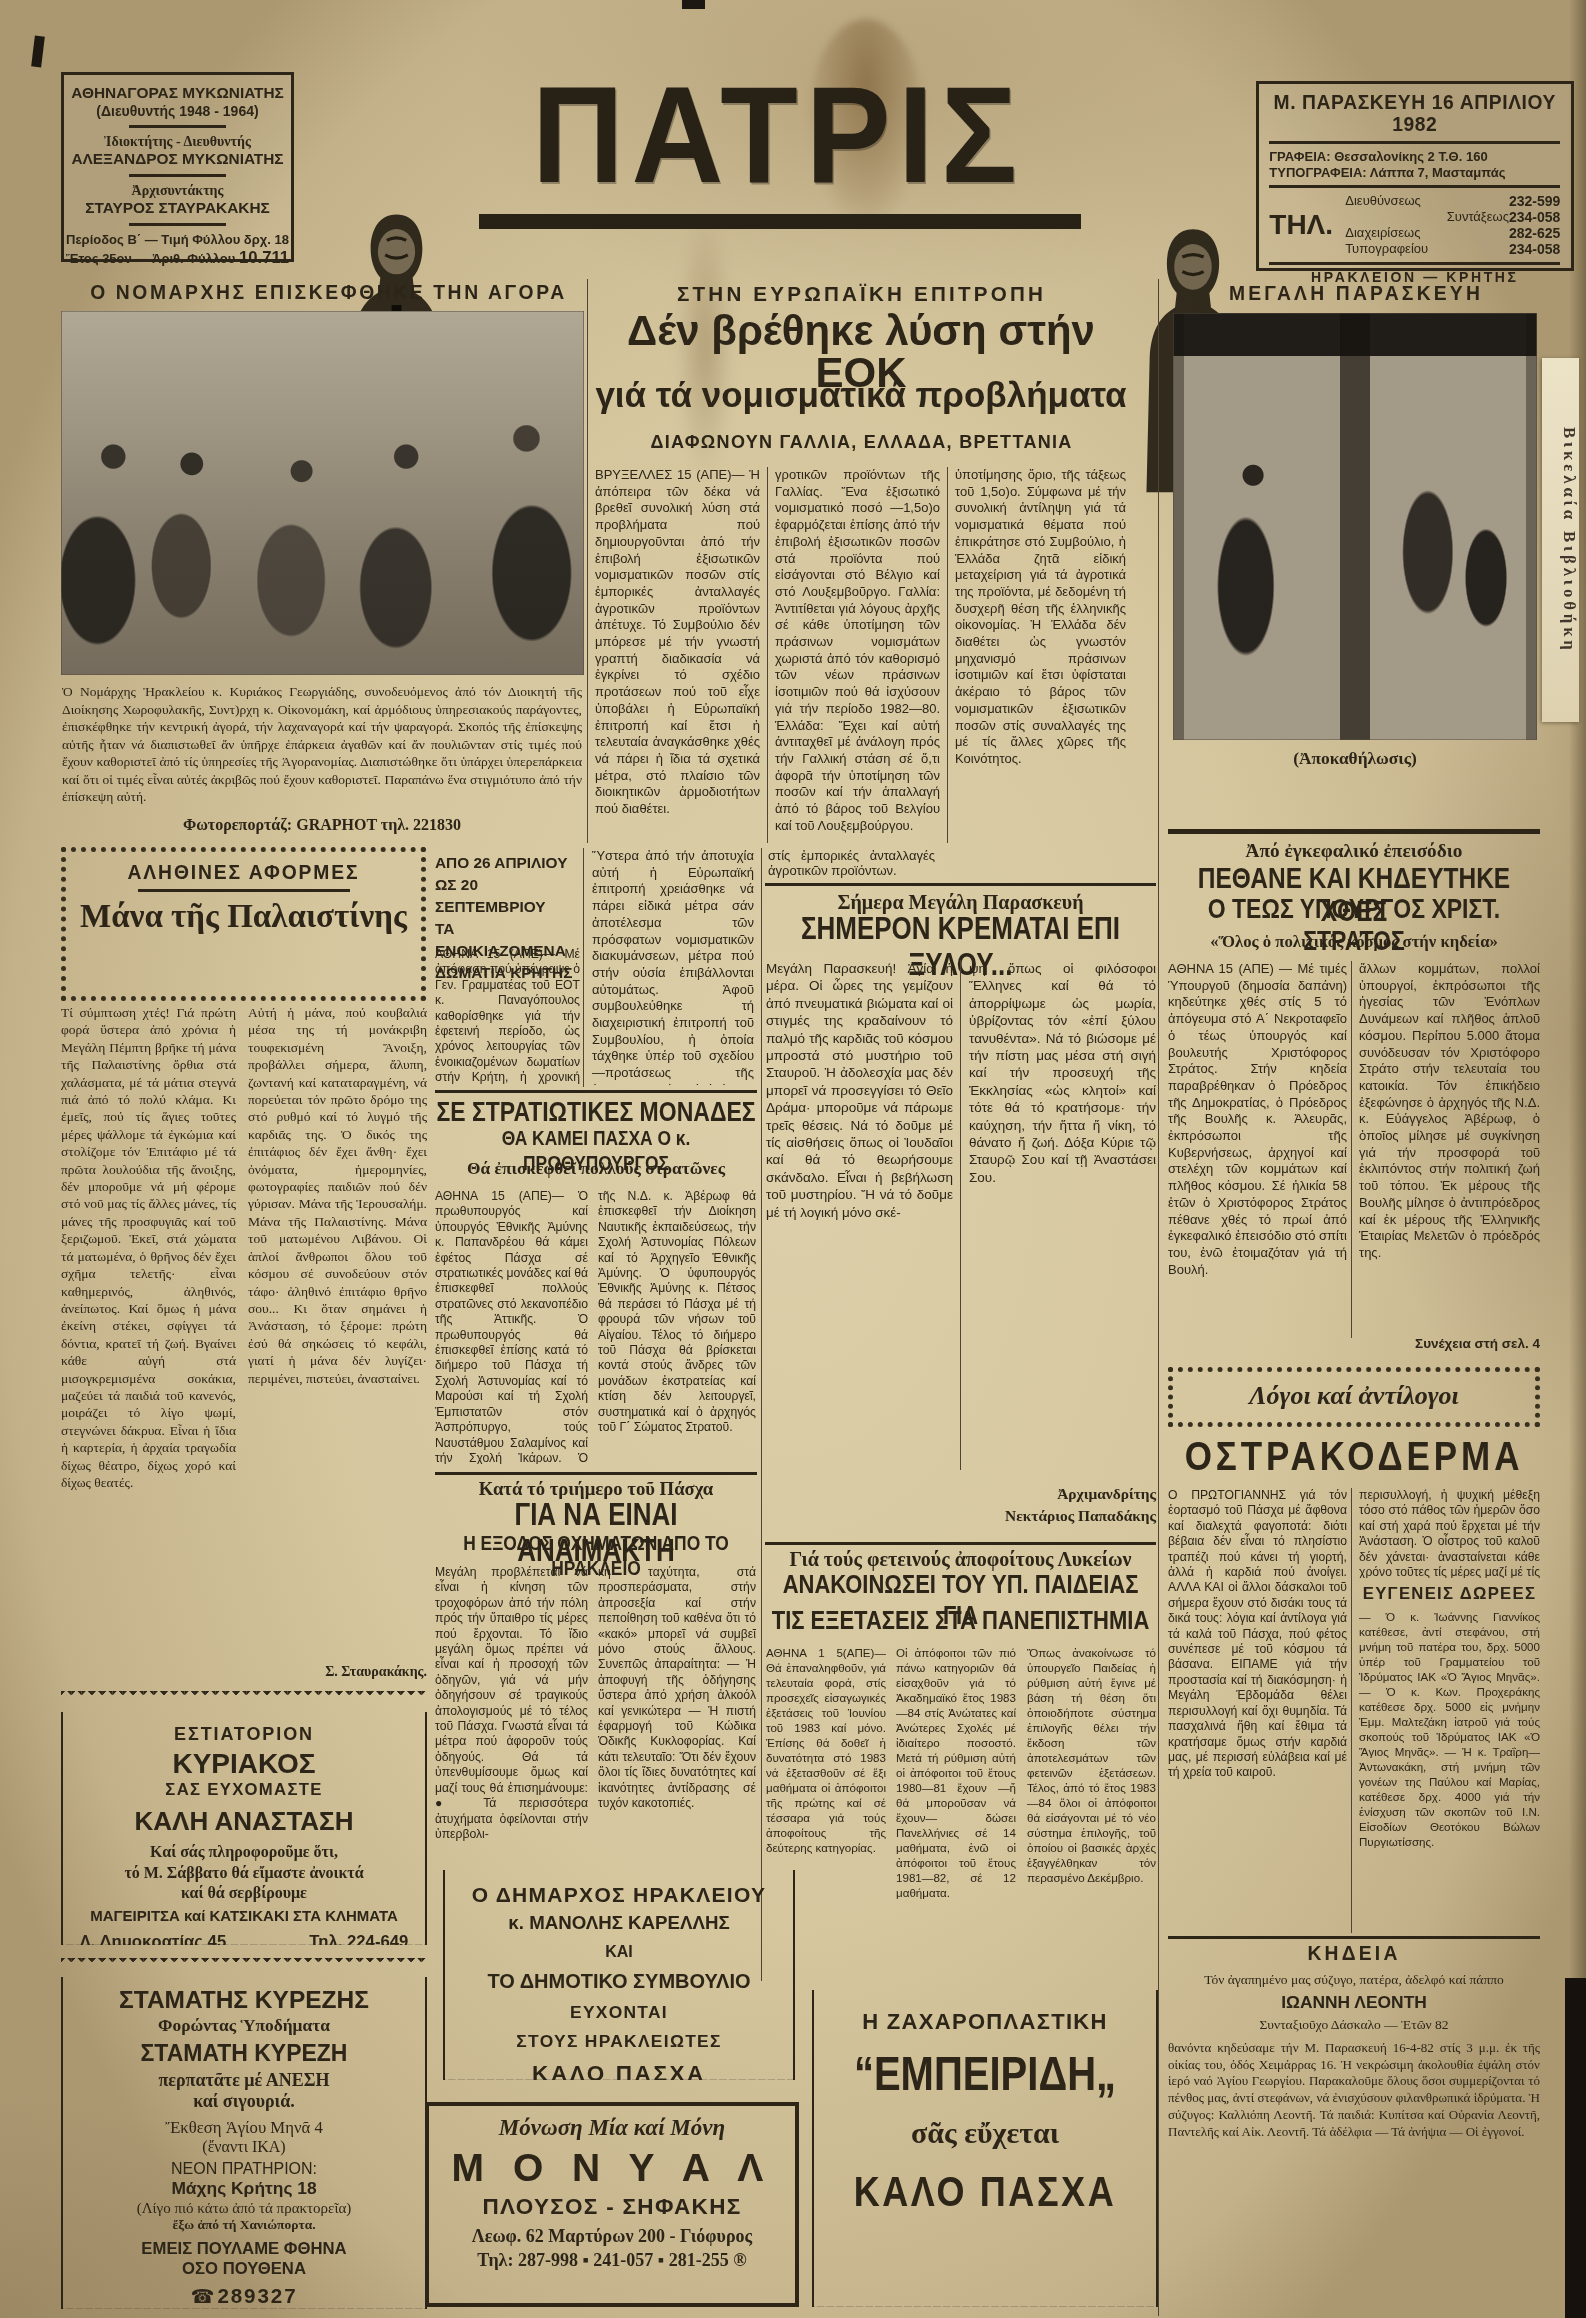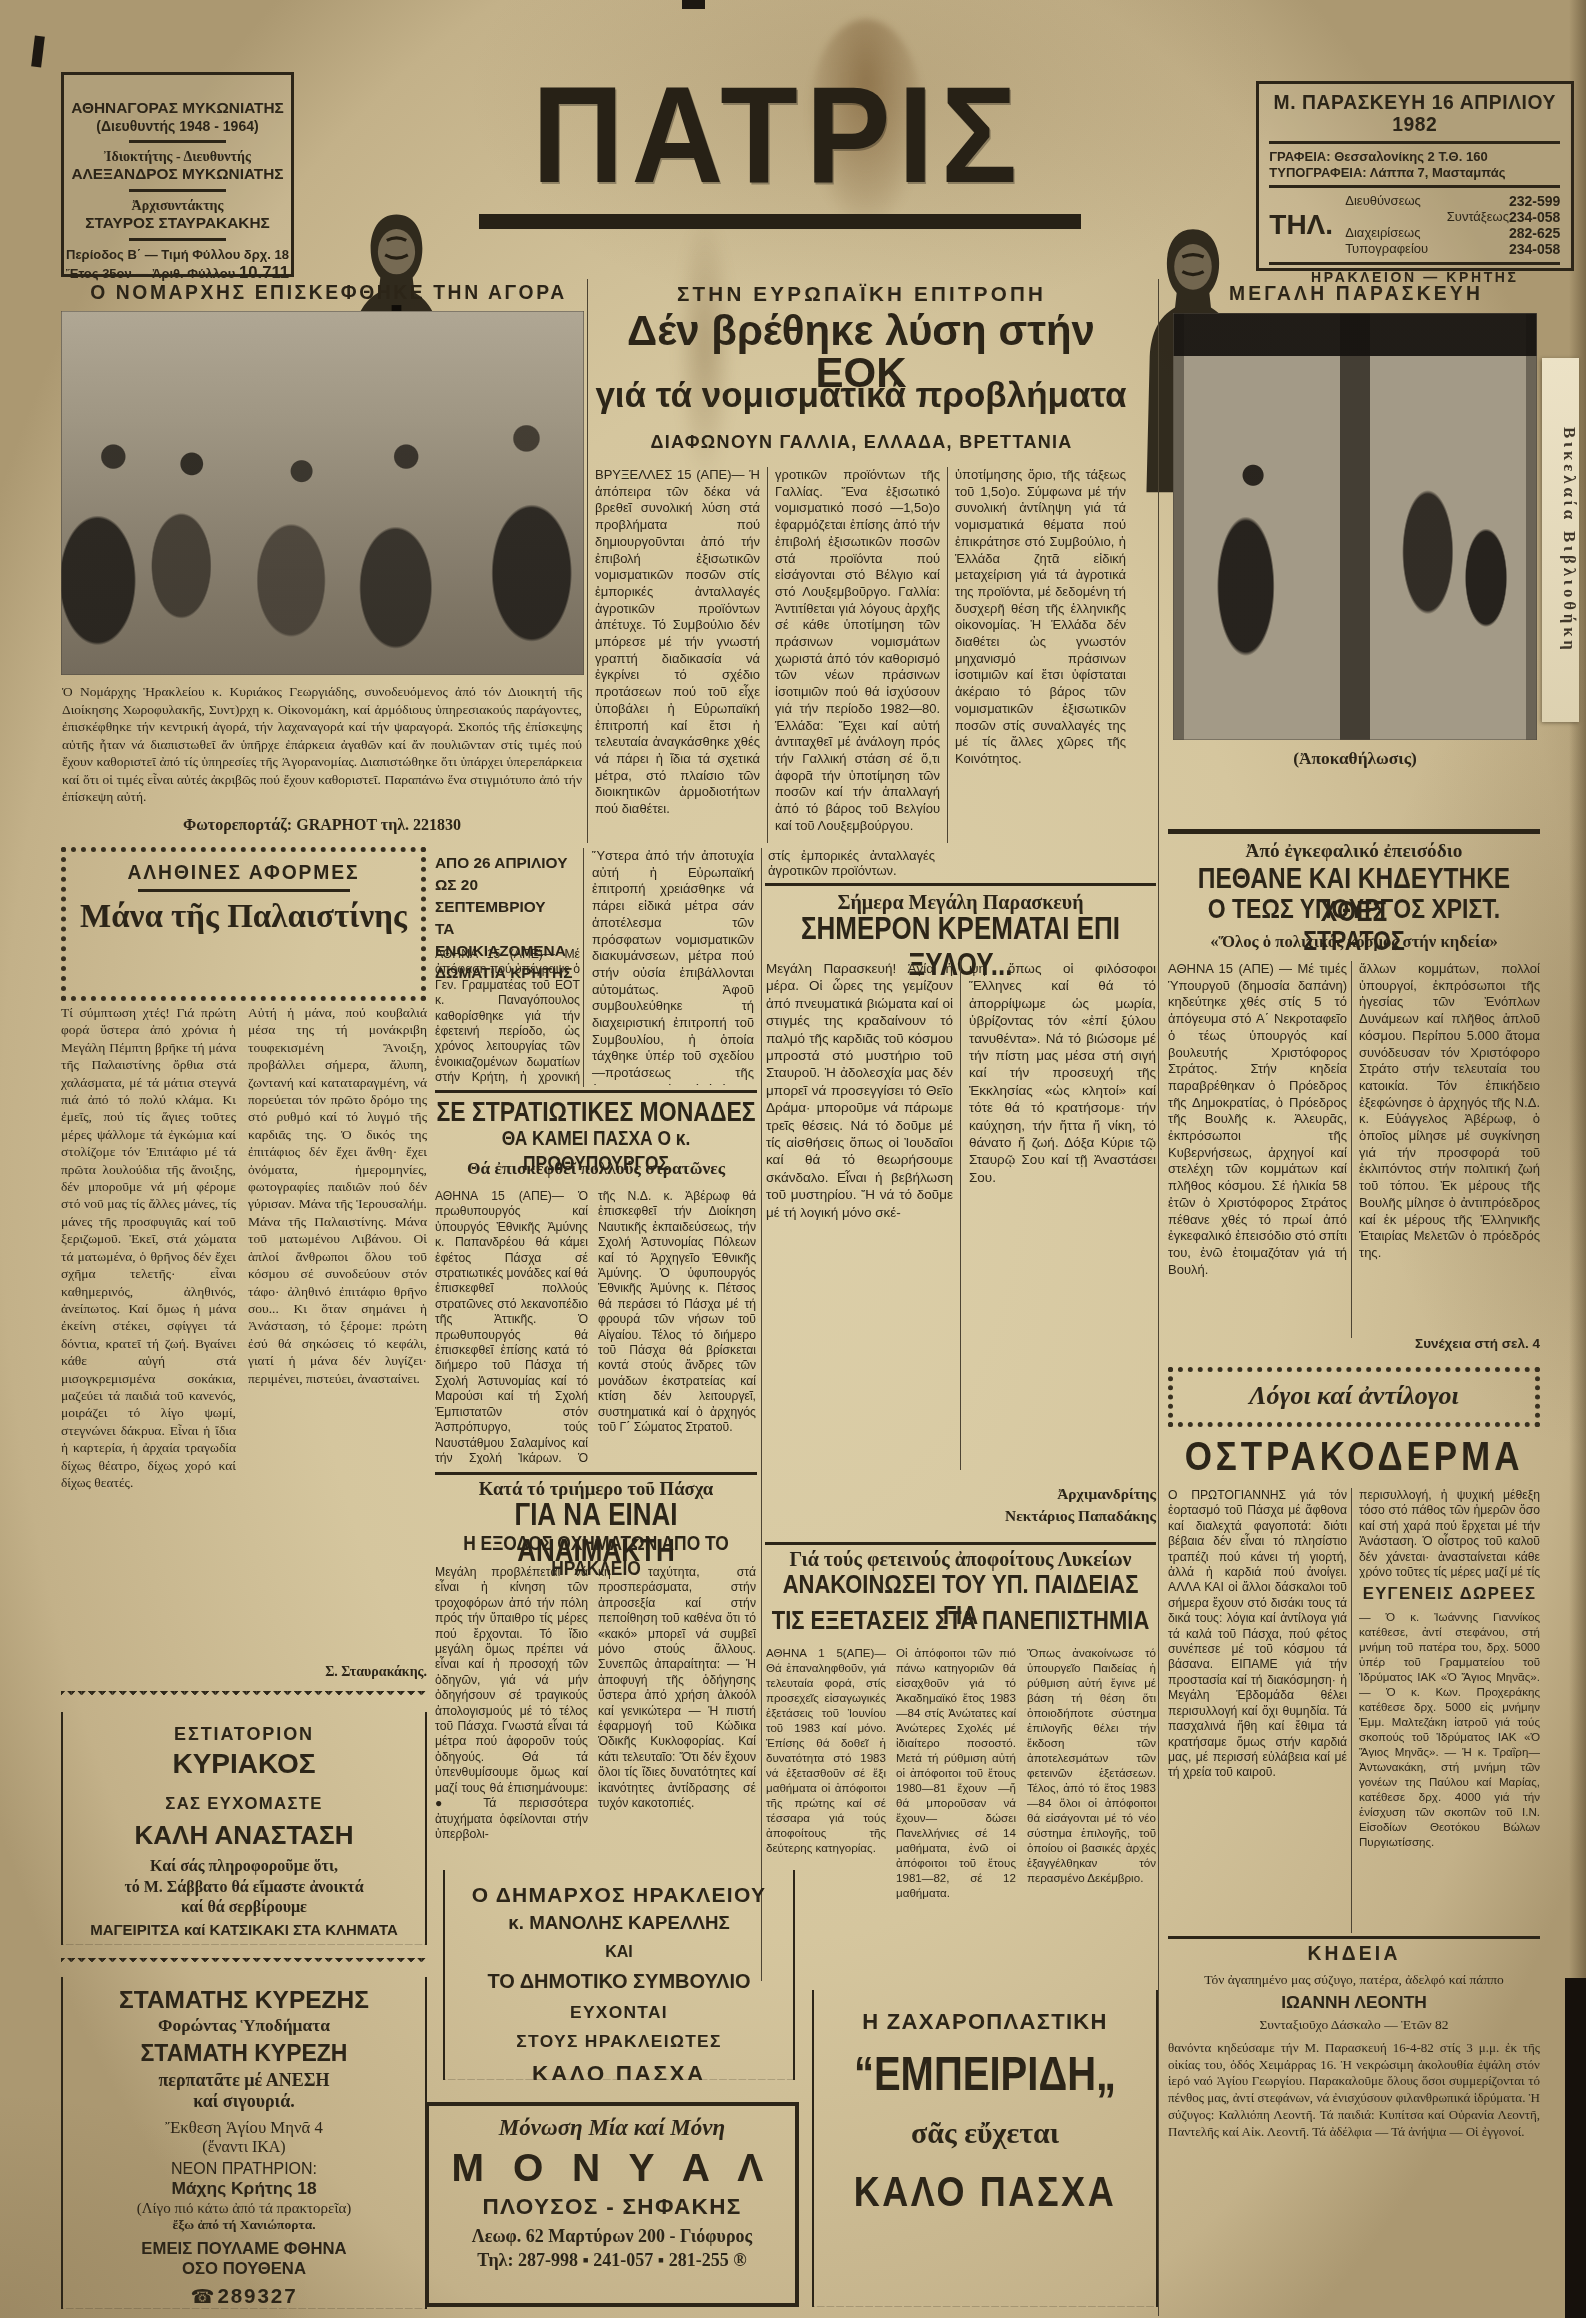--- a/index.html
+++ b/index.html
@@ -61,21 +61,21 @@
 
 <div id="page">
 
   <div class="abs stain" style="left:808px;top:19.3px;width:116px;height:206px;background:radial-gradient(ellipse at 50% 30%, rgba(110,78,38,.55), rgba(110,78,38,.18) 55%, transparent 75%);filter:blur(3.9px);"></div>
   <div class="abs stain" style="left:676px;top:212px;width:58px;height:270px;background:radial-gradient(ellipse, rgba(104,78,40,.30), transparent 70%);filter:blur(5.1px);"></div>
   <div class="abs" style="left:33px;top:36px;width:10.3px;height:31px;background:#1d1812;transform:rotate(7deg);"></div>
   <div class="abs" style="left:682px;top:0;width:23px;height:9px;background:#1d1812;"></div>
   <div class="abs" style="left:1569px;top:0;width:18px;height:2319px;background:linear-gradient(90deg, rgba(70,55,30,.0), rgba(60,45,22,.45));"></div>
   <div class="abs" style="left:1565px;top:1978px;width:22px;height:340px;background:#16110c;"></div>
 
-  <div class="abs box" style="left:61px;top:72px;width:227px;height:175px;padding-top:24px;text-align:center;">
+  <div class="abs box" style="left:61px;top:72px;width:227px;height:175px;padding-top:9px;text-align:center;">
     <div class="b" style="font-size:15.4px;">ΑΘΗΝΑΓΟΡΑΣ ΜΥΚΩΝΙΑΤΗΣ</div>
     <div class="b" style="font-size:14px;margin-top:1.3px;">(Διευθυντής 1948 - 1964)</div>
     <div style="width:97px;height:3.2px;background:#2c2518;margin:5.8px auto;"></div>
     <div class="b ser" style="font-size:14px;">Ἰδιοκτήτης - Διευθυντής</div>
     <div class="b" style="font-size:15.4px;">ΑΛΕΞΑΝΔΡΟΣ ΜΥΚΩΝΙΑΤΗΣ</div>
     <div style="width:97px;height:3.2px;background:#2c2518;margin:5.8px auto;"></div>
     <div class="b ser" style="font-size:14px;">Ἀρχισυντάκτης</div>
     <div class="b" style="font-size:15.4px;">ΣΤΑΥΡΟΣ ΣΤΑΥΡΑΚΑΚΗΣ</div>
     <div style="width:97px;height:3.2px;background:#2c2518;margin:5.8px auto;"></div>
     <div class="b" style="font-size:13px;">Περίοδος Β΄ — Τιμή Φύλλου δρχ. 18</div>
@@ -238,21 +238,21 @@
   <div class="abs b ctr" style="left:1168px;top:1943px;width:372px;font-size:19.3px;letter-spacing:3.2px;">ΚΗΔΕΙΑ</div>
   <div class="abs ser ctr" style="left:1168px;top:1972px;width:372px;font-size:13.5px;">Τόν ἀγαπημένο μας σύζυγο, πατέρα, ἀδελφό καί πάππο</div>
   <div class="abs b ctr" style="left:1168px;top:1992px;width:372px;font-size:17.4px;">ΙΩΑΝΝΗ ΛΕΟΝΤΗ</div>
   <div class="abs ser ctr" style="left:1168px;top:2017px;width:372px;font-size:13.5px;">Συνταξιοῦχο Δάσκαλο — Ἐτῶν 82</div>
   <div class="abs ser jst col" style="left:1168px;top:2040px;width:372px;height:270px;font-size:13px;line-height:16.7px;">θανόντα κηδεύσαμε τήν Μ. Παρασκευή 16-4-82 στίς 3 μ.μ. ἐκ τῆς οἰκίας του, ὁδός Χειμάρρας 16. Ἡ νεκρώσιμη ἀκολουθία ἐψάλη στόν ἱερό ναό Ἁγίου Γεωργίου. Παρακαλοῦμε ὅλους ὅσοι συμμερίζονται τό πένθος μας, ἀντί στεφάνων, νά ἐνισχύσουν φιλανθρωπικά ἱδρύματα. Ἡ σύζυγος: Καλλιόπη Λεοντῆ. Τά παιδιά: Κυπίτσα καί Οὐρανία Λεοντῆ, Παντελῆς καί Αἰκ. Λεοντῆ. Τά ἀδέλφια — Τά ἀνήψια — Οἱ ἐγγονοί.</div>
 
   <div class="zzline" style="left:61px;top:1691px;width:367px;"></div>
   <div class="zzbox ctr" style="left:61px;top:1712px;width:362px;height:233px;overflow:hidden;">
     <div class="b" style="font-size:18px;letter-spacing:1.9px;margin-top:11.6px;">ΕΣΤΙΑΤΟΡΙΟΝ</div>
     <div class="b" style="font-size:28px;margin-top:3.9px;">ΚΥΡΙΑΚΟΣ</div>
-    <div class="b" style="font-size:16.7px;margin-top:14px;letter-spacing:1.3px;text-align:center;">ΣΑΣ ΕΥΧΟΜΑΣΤΕ</div>
+    <div class="b" style="font-size:16.7px;margin-top:0;letter-spacing:1.3px;text-align:center;">ΣΑΣ ΕΥΧΟΜΑΣΤΕ</div>
     <div class="b" style="font-size:26px;margin-top:5.1px;">ΚΑΛΗ ΑΝΑΣΤΑΣΗ</div>
     <div class="ser b" style="font-size:16px;margin-top:6.4px;">Καί σάς πληροφοροῦμε ὅτι,</div>
     <div class="ser b" style="font-size:16px;margin-top:2.6px;">τό Μ. Σάββατο θά εἴμαστε ἀνοικτά</div>
     <div class="ser b" style="font-size:16px;margin-top:2.6px;">καί θά σερβίρουμε</div>
     <div class="b" style="font-size:15px;margin-top:5.1px;">ΜΑΓΕΙΡΙΤΣΑ καί ΚΑΤΣΙΚΑΚΙ ΣΤΑ ΚΛΗΜΑΤΑ</div>
     <div style="display:flex;justify-content:space-between;padding:0 16.7px;margin-top:7.7px;">
       <span class="b" style="font-size:16.7px;">Λ. Δημοκρατίας 45</span>
       <span class="b" style="font-size:16.7px;">Τηλ. 224-649</span>
     </div>
   </div>

